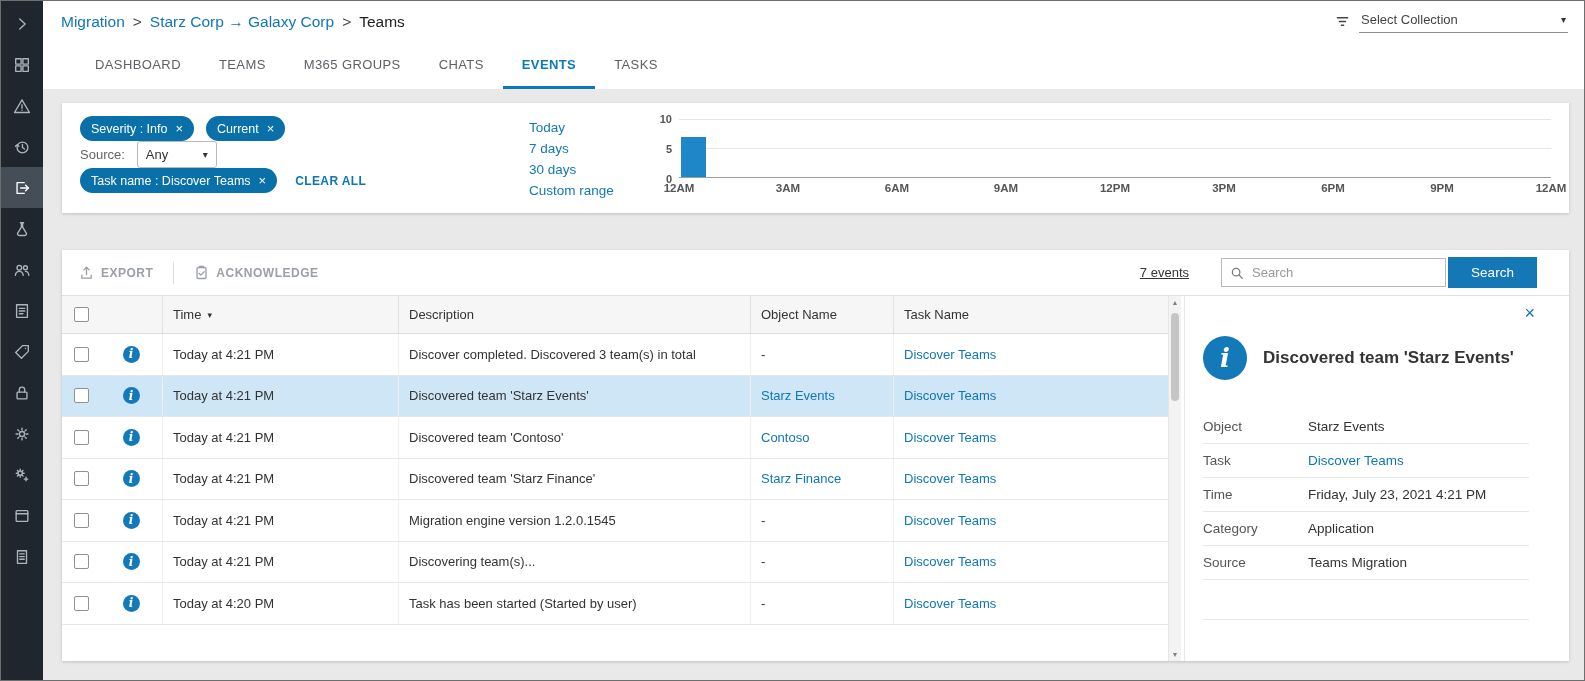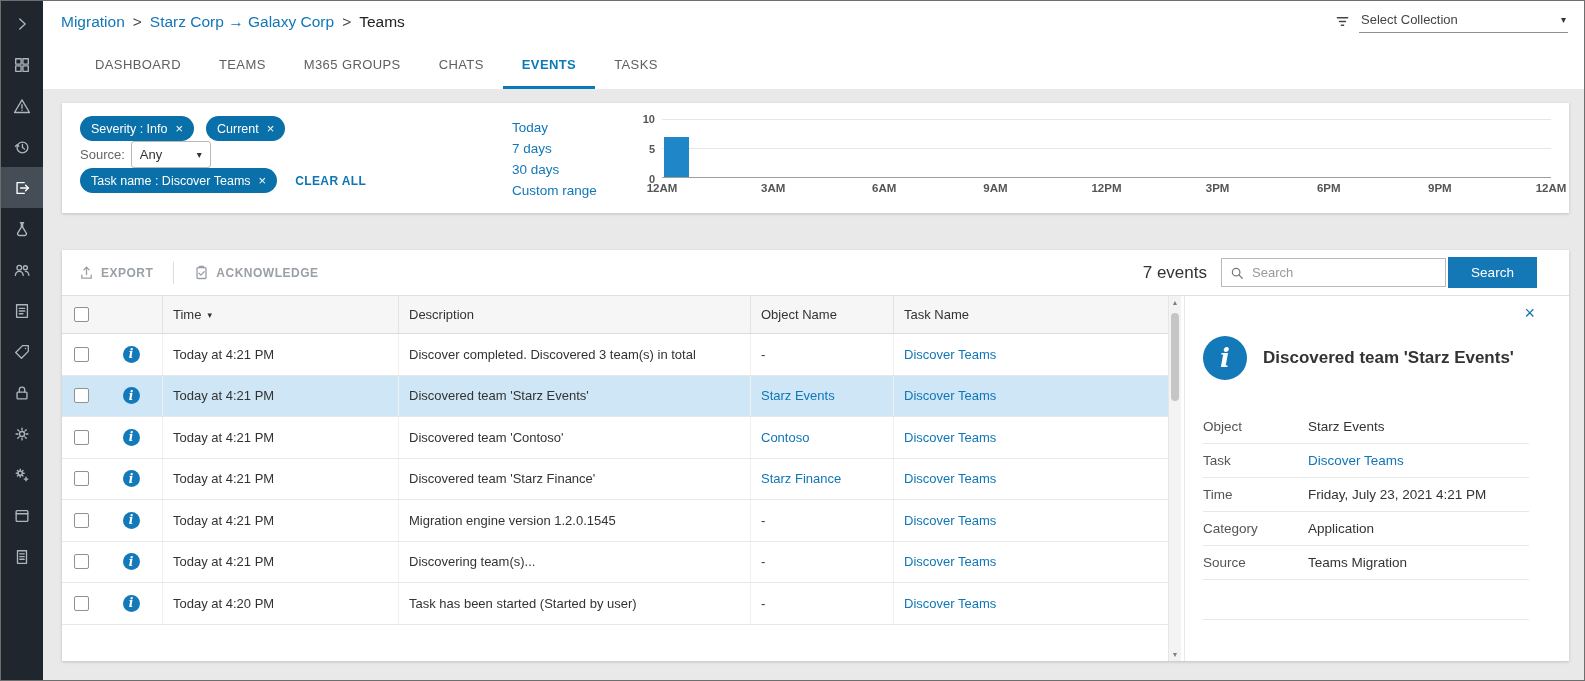--- a/index.html
+++ b/index.html
@@ -34,27 +34,27 @@
   
   .content{flex:1;padding:14px 15px 0 19px;display:flex;flex-direction:column;overflow:hidden;}
   .card{background:#fff;box-shadow:0 1px 3px rgba(0,0,0,.18);box-sizing:border-box;}
   
   .filter-card{height:110px;padding:13px 18px;display:flex;flex:none;}
   .f-left{width:430px;display:flex;flex-direction:column;flex:none;}
   .chip-row{display:flex;align-items:center;gap:12px;}
   .chip{background:#0a70a9;color:#fff;border-radius:13px;height:25px;display:inline-flex;align-items:center;
         padding:0 11px;font-size:12.5px;gap:8px;cursor:pointer;white-space:nowrap;}
   .chip .x{font-size:13px;cursor:pointer;line-height:1;}
-  .source-row{display:flex;align-items:center;gap:6px;}
+  .source-row{display:flex;align-items:center;gap:12px;}
   .source-label{color:#666;font-size:13px;}
   .select{border:1px solid #b9b9b9;border-radius:3px;height:27px;width:80px;display:flex;align-items:center;
           justify-content:space-between;padding:0 8px;font-size:13px;color:#333;background:#fff;
           box-sizing:border-box;cursor:pointer;}
   .clear-all{color:#0f76b4;font-weight:700;font-size:12px;letter-spacing:.4px;cursor:pointer;margin-left:6px;}
-  .f-ranges{width:118px;margin-left:2px;display:flex;flex-direction:column;font-size:13.5px;padding-top:1px;flex:none;}
+  .f-ranges{width:118px;margin-left:19px;display:flex;flex-direction:column;font-size:13.5px;padding-top:1px;flex:none;}
   .f-ranges span{color:#1177b8;line-height:21px;cursor:pointer;}
   .f-chart{flex:1;display:flex;padding-top:3px;min-width:0;font-weight:bold;}
   .y-axis{width:32px;position:relative;height:60px;font-size:11px;color:#555;flex:none;}
   .y-axis span{position:absolute;right:7px;transform:translateY(-50%);}
   .y-top{top:0}.y-mid{top:50%}.y-bot{top:100%}
   .plot-wrap{flex:1;display:flex;flex-direction:column;min-width:0;}
   .plot{height:60px;position:relative;border-bottom:1px solid #9e9e9e;}
   .gridline{position:absolute;left:0;right:0;height:1px;background:#e6e6e6;}
   .g-top{top:0}.g-mid{top:50%}
   .chart-bar{position:absolute;bottom:0;left:2px;width:25px;}
@@ -62,21 +62,21 @@
   .x-axis span{position:absolute;transform:translateX(-50%);white-space:nowrap;}
   
   .table-card{margin-top:37px;height:411px;display:flex;flex-direction:column;flex:none;}
   .toolbar{height:45px;border-bottom:1px solid #e0e0e0;display:flex;align-items:center;
            padding:0 32px 0 17px;flex:none;}
   .tool-btn{display:flex;align-items:flex-end;gap:7px;color:#9aa0a6;font-size:12px;font-weight:700;
             letter-spacing:.5px;cursor:pointer;}
   .tool-btn svg{width:15px;height:15px;fill:none;stroke:#9aa0a6;stroke-width:1.4;stroke-linecap:round;stroke-linejoin:round;}
   .tool-divider{width:1px;height:22px;background:#ddd;margin:0 20px;}
   .spacer{flex:1;}
-  .events-count{font-size:17px;color:#333;margin-right:14px;}
+  .events-count{font-size:13px;color:#333;margin-right:32px;text-decoration:underline;}
   .searchbox{width:225px;height:29px;border:1px solid #b9b9b9;display:flex;align-items:center;
              padding:0 8px;gap:6px;background:#fff;box-sizing:border-box;}
   .searchbox svg{width:14px;height:14px;fill:none;stroke:#777;stroke-width:1.4;stroke-linecap:round;flex:none;}
   .searchbox input{border:none;outline:none;flex:1;font-size:13px;font-family:inherit;color:#333;min-width:0;}
   .searchbox input::placeholder{color:#999;}
   .search-btn{width:89px;height:31px;background:#1478b6;color:#fff;border:none;font-size:13.5px;
               margin-left:2px;cursor:pointer;font-family:inherit;}
   .card-body{flex:1;display:flex;min-height:0;}
   .table-region{width:1106px;display:flex;flex-direction:column;flex:none;}
   .thead,.trow{display:grid;grid-template-columns:38px 62px 236px 352px 143px 1fr;}

